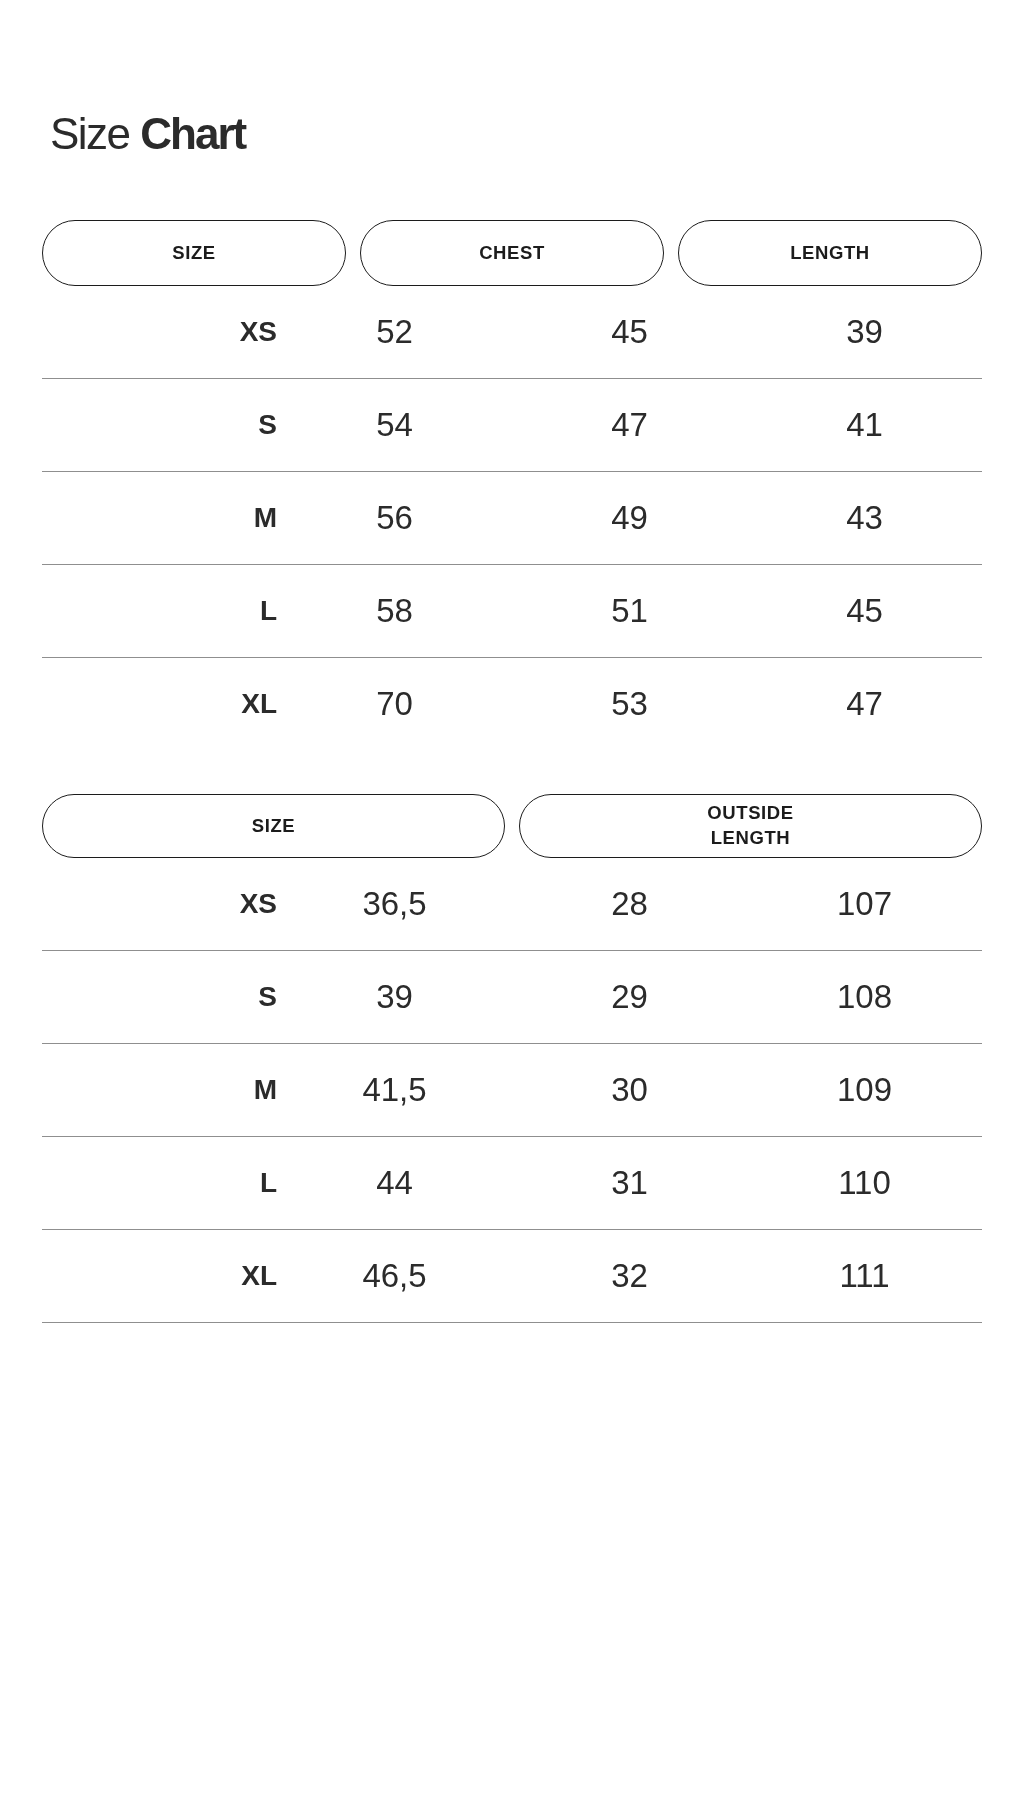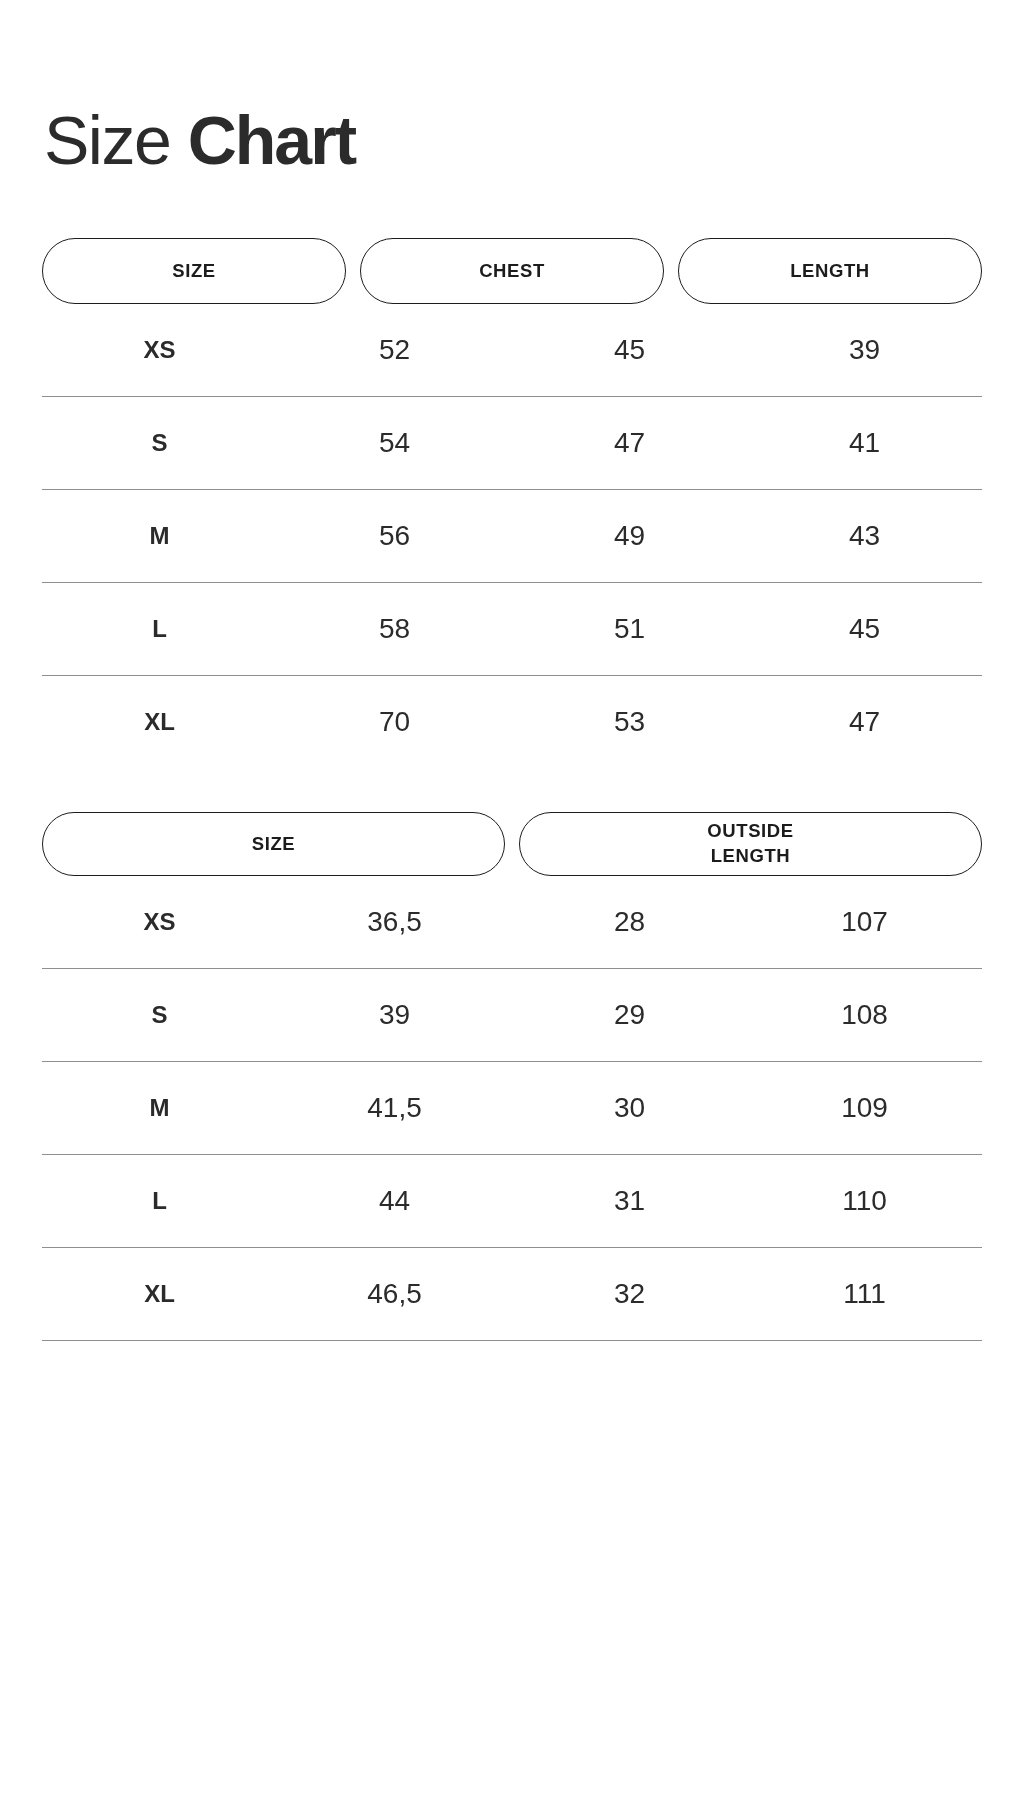--- a/index.html
+++ b/index.html
@@ -18,23 +18,23 @@
   .page {
     position: relative;
     width: 1024px;
     height: 1820px;
     box-sizing: border-box;
     padding: 0 42px;
   }
 
   
   .title {
-    margin: 2px;
+    margin: 8px;
     padding-top: 104px;
-    font-size: 68px;
+    font-size: 44px;
     line-height: 1.0;
     letter-spacing: -1.5px;
     color: #2b2b2b;
     font-weight: 400;
     white-space: nowrap;
   }
   .title .thin { font-weight: 400; }
   .title .bold { font-weight: 700; letter-spacing: -2px; }
 
   
@@ -73,27 +73,28 @@
   #table-2 .pill { min-height: 64px; }
 
   .data-row {
     display: flex;
     align-items: center;
     height: 92px;
   }
   .cell {
     flex: 1 1 0;
     text-align: center;
-    font-size: 28px;
+    font-size: 33px;
     color: #2b2b2b;
     font-weight: 400;
   }
   .cell.size-cell {
     font-weight: 700;
-    font-size: 24px;
+    font-size: 28px;
+    text-align: right;
   }
 
   .divider {
     height: 0;
     border-top: 1.3px solid #8f8f8f;
     margin: 0 0 0 0;
   }
 </style>
 </head>
 <body>

